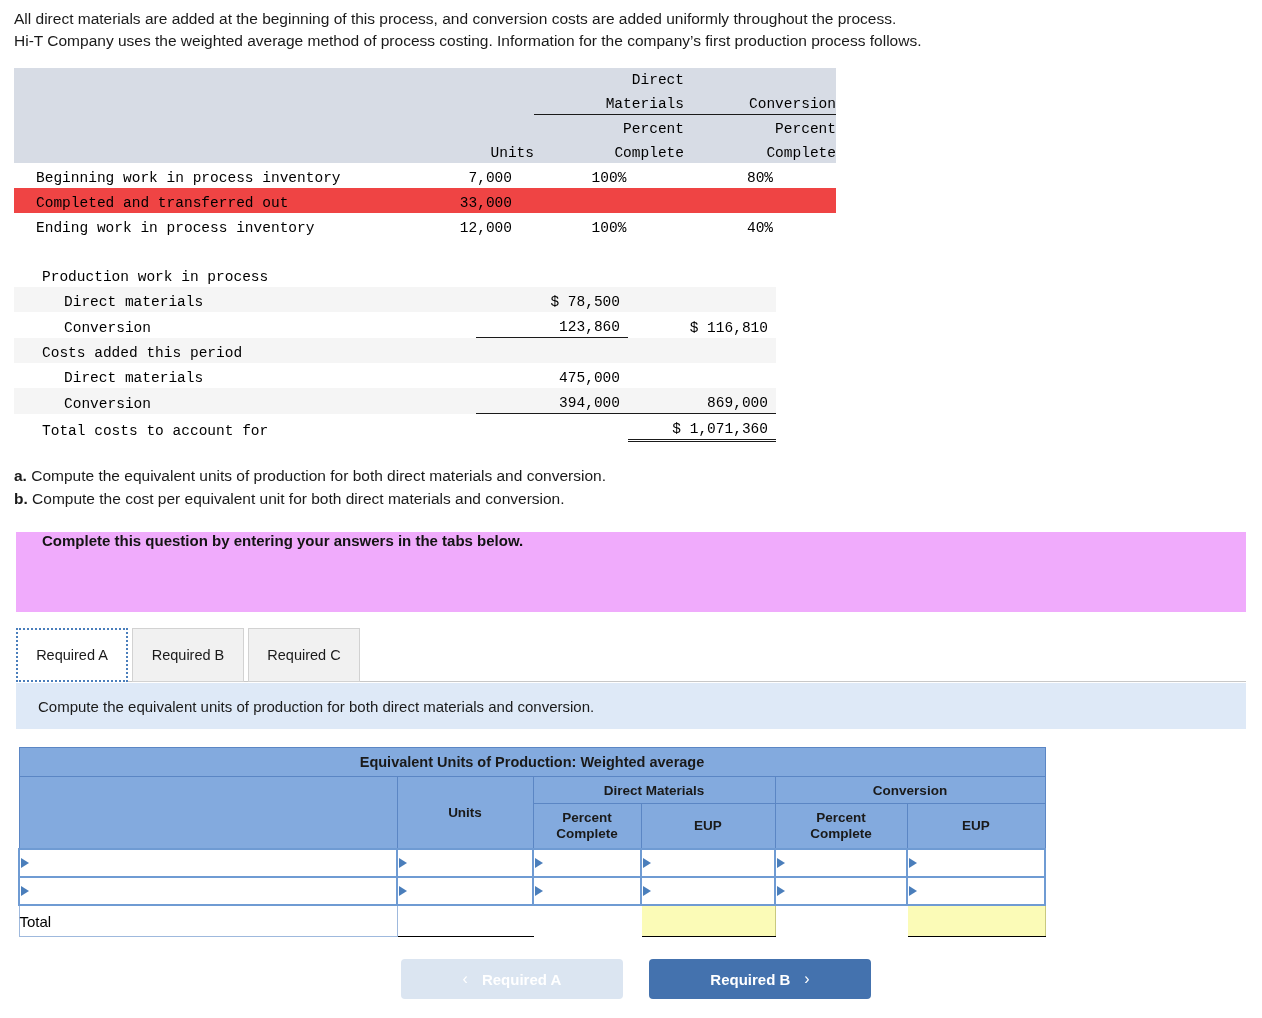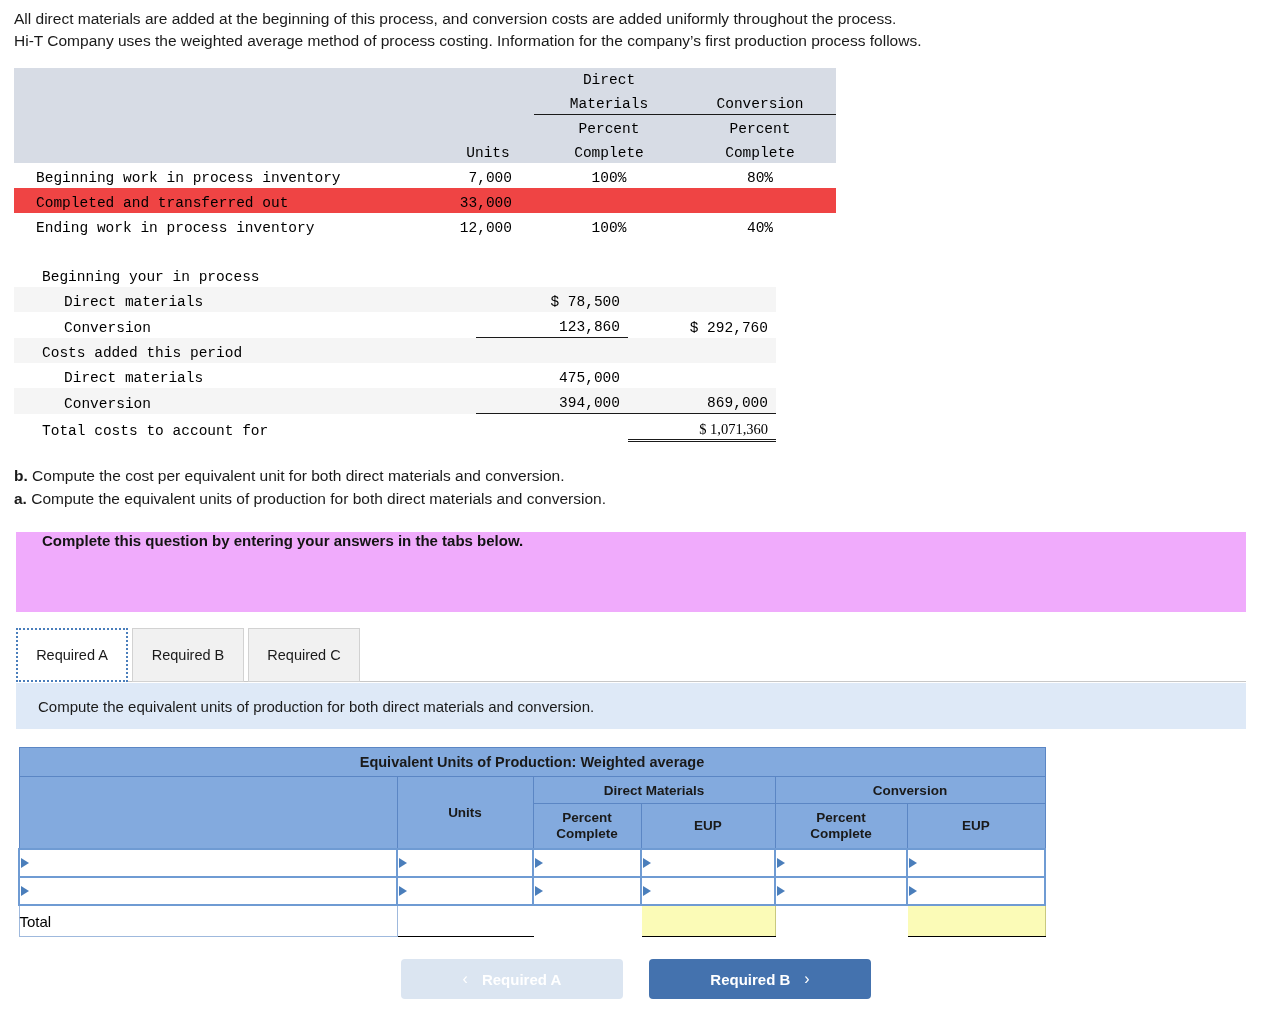--- a/index.html
+++ b/index.html
@@ -46,21 +46,21 @@
   
   #facts-units {
     margin: 16px 0 0 14px;
     width: 822px;
   }
   #facts-units col.c-label { width: 428px; }
   #facts-units col.c-units { width: 92px; }
   #facts-units col.c-dm    { width: 150px; }
   #facts-units col.c-conv  { width: 152px; }
 
-  #facts-units .hdr td { background: #d7dce5; height: 24px; }
+  #facts-units .hdr td { background: #d7dce5; height: 24px; text-align: right; }
   #facts-units .hdr-top td { height: 22px; }
   #facts-units tr.datarow td { height: 25px; }
   #facts-units tr.alt td { background: #ef4444; }
   .t-c { text-align: center; }
   .t-r { text-align: right; padding-right: 22px !important; }
   .lbl { padding-left: 22px !important; }
   .ul-btm { border-bottom: 1px solid #1a1a1a; }
 
   
   #facts-costs {
@@ -70,21 +70,20 @@
   #facts-costs col.c-label { width: 462px; }
   #facts-costs col.c-amt1  { width: 152px; }
   #facts-costs col.c-amt2  { width: 148px; }
   #facts-costs tr td { height: 25px; }
   #facts-costs tr.alt td { background: #f5f5f5; }
   #facts-costs .indent1 { padding-left: 28px !important; }
   #facts-costs .indent2 { padding-left: 50px !important; }
   #facts-costs .num { text-align: right; padding-right: 8px !important; }
   #facts-costs .dbl {
     border-bottom: 3px double #1a1a1a;
-    font-family: Liberation Serif, serif;
   }
   .underline-cell { border-bottom: 1px solid #1a1a1a; }
 
   
   .reqs {
     margin: 22px 0 0 14px;
     font-size: 15.5px;
     line-height: 23px;
     width: 1190px;
     color: #1a1a1a;
@@ -353,33 +352,33 @@
 </table>
 
 <table id="facts-costs" class="fact">
   <colgroup>
         <col class="c-label">
         <col class="c-amt1">
         <col class="c-amt2">
       </colgroup>
   <tbody>
     <tr>
-      <td class="indent1">Beginning your in process</td>
+      <td class="indent1">Production work in process</td>
       <td class="num"></td>
       <td class="num"></td>
     </tr>
     <tr class="alt">
       <td class="indent2">Direct materials</td>
       <td class="num">$ 78,500</td>
       <td class="num"></td>
     </tr>
     <tr>
       <td class="indent2">Conversion</td>
       <td class="num underline-cell">123,860</td>
-      <td class="num">$ 292,760</td>
+      <td class="num">$ 116,810</td>
     </tr>
     <tr class="alt">
       <td class="indent1">Costs added this period</td>
       <td class="num"></td>
       <td class="num"></td>
     </tr>
     <tr>
       <td class="indent2">Direct materials</td>
       <td class="num">475,000</td>
       <td class="num"></td>
@@ -392,22 +391,22 @@
     <tr>
       <td class="indent1">Total costs to account for</td>
       <td class="num"></td>
       <td class="num dbl">$ 1,071,360</td>
     </tr>
   </tbody>
 </table>
 </div>
 
 <div class="reqs">
+  <span class="ln"><b>a.</b><span> Compute the equivalent units of production for both direct materials and conversion.</span></span>
   <span class="ln"><b>b.</b><span> Compute the cost per equivalent unit for both direct materials and conversion.</span></span>
-  <span class="ln"><b>a.</b><span> Compute the equivalent units of production for both direct materials and conversion.</span></span>
 </div>
 
 <div class="gray-banner">
   <span>Complete this question by entering your answers in the tabs below.</span>
 </div>
 
 <div class="tabstrip">
   <div class="tab active">
     <span>Required A</span>
   </div>

